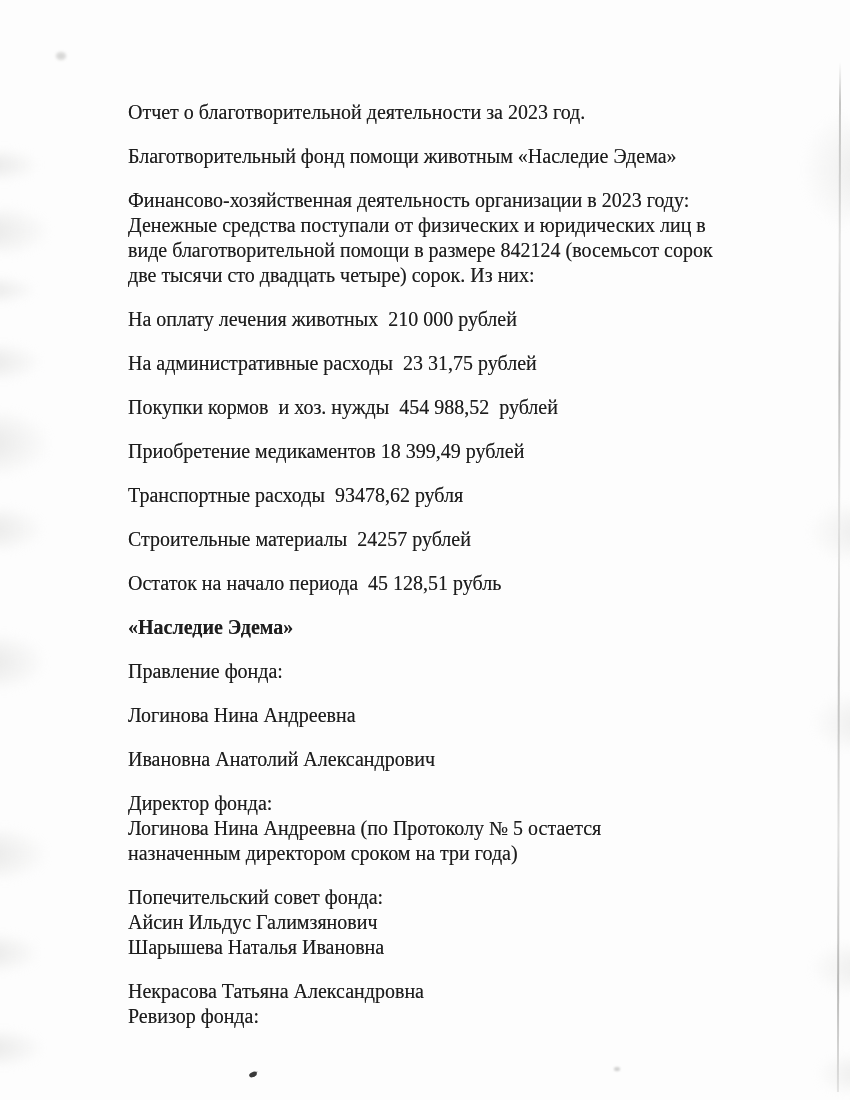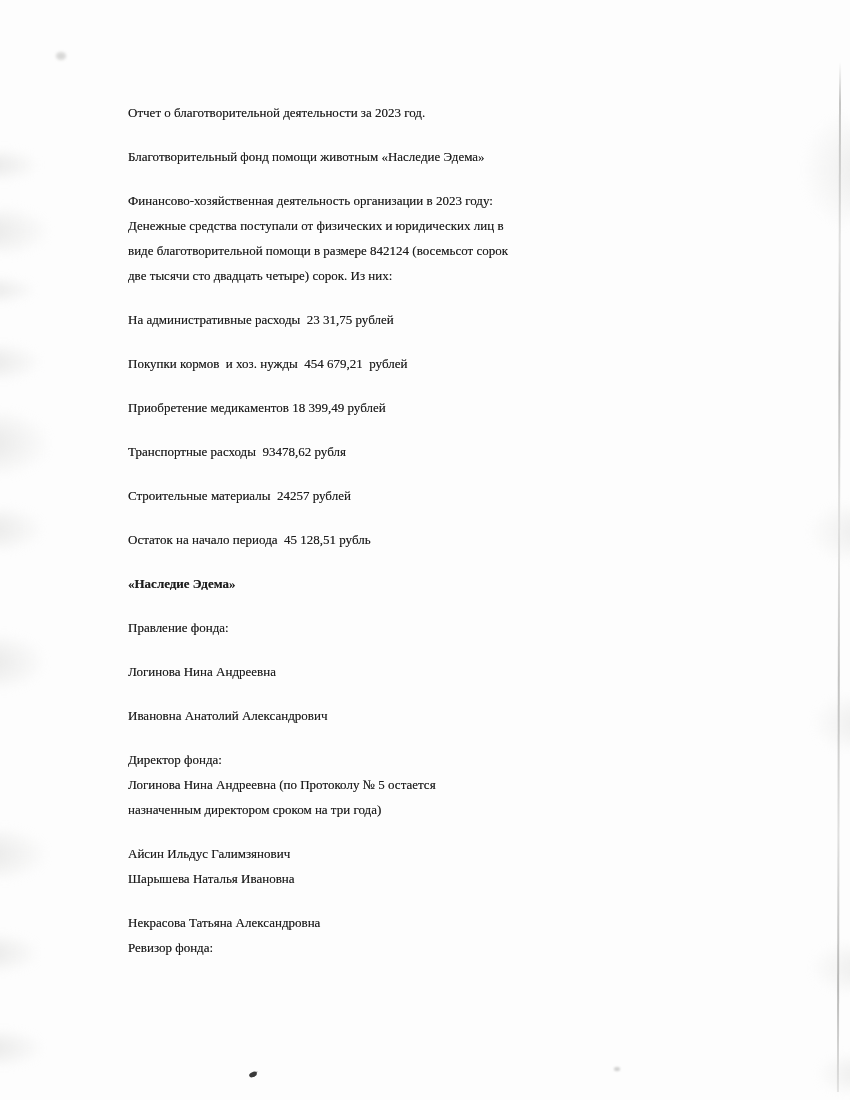--- a/index.html
+++ b/index.html
@@ -12,21 +12,21 @@
     height: 1100px;
     overflow: hidden;
     background: var(--paper-color);
   }
   .scan-page {
     position: relative;
     width: 850px;
     height: 1100px;
     background: var(--paper-color);
     font-family: "Liberation Serif", "DejaVu Serif", serif;
-    font-size: 13px;
+    font-size: 20px;
     color: var(--text-color);
     overflow: hidden;
     padding-left: 16px;
   }
   .doc-body {
     position: absolute;
     top: 100px;
     left: 128px;
     width: 600px;
   }
@@ -141,27 +141,30 @@
       <span class="line">Благотворительный фонд помощи животным «Наследие Эдема»</span>
     </p>
 
     <p class="para">
       <span class="line">Финансово-хозяйственная деятельность организации в 2023 году:</span>
       <span class="line">Денежные средства поступали от физических и юридических лиц в</span>
       <span class="line">виде благотворительной помощи в размере 842124 (восемьсот сорок</span>
       <span class="line">две тысячи сто двадцать четыре) сорок. Из них:</span>
     </p>
 
+    <p class="para">
+      <span class="line">На оплату лечения животных  210 000 рублей</span>
+    </p>
 
     <p class="para">
       <span class="line">На административные расходы  23 31,75 рублей</span>
     </p>
 
     <p class="para">
-      <span class="line">Покупки кормов  и хоз. нужды  454 679,21  рублей</span>
+      <span class="line">Покупки кормов  и хоз. нужды  454 988,52  рублей</span>
     </p>
 
     <p class="para">
       <span class="line">Приобретение медикаментов 18 399,49 рублей</span>
     </p>
 
     <p class="para">
       <span class="line">Транспортные расходы  93478,62 рубля</span>
     </p>
 
@@ -189,20 +192,21 @@
       <span class="line">Ивановна Анатолий Александрович</span>
     </p>
 
     <p class="para">
       <span class="line">Директор фонда:</span>
       <span class="line">Логинова Нина Андреевна (по Протоколу № 5 остается</span>
       <span class="line">назначенным директором сроком на три года)</span>
     </p>
 
     <p class="para">
+      <span class="line">Попечительский совет фонда:</span>
       <span class="line">Айсин Ильдус Галимзянович</span>
       <span class="line">Шарышева Наталья Ивановна</span>
     </p>
 
     <p class="para">
       <span class="line">Некрасова Татьяна Александровна</span>
       <span class="line">Ревизор фонда:</span>
     </p>
 
   </div>

